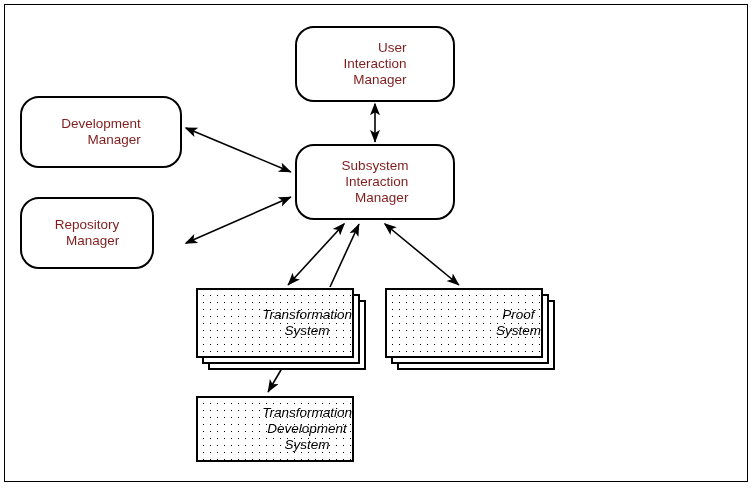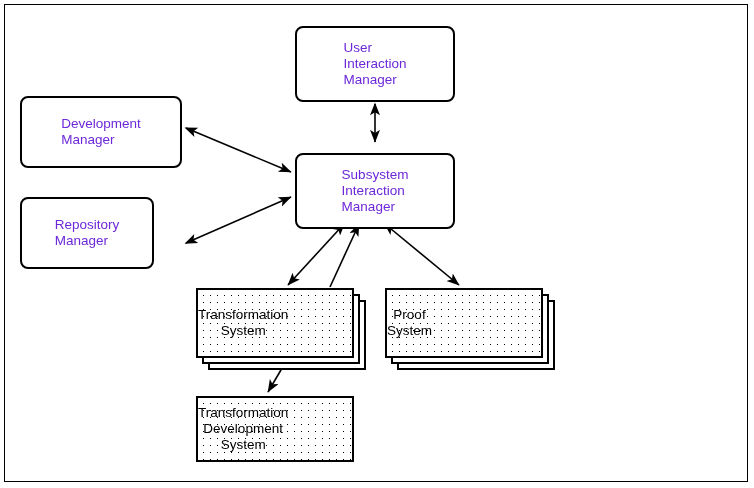--- a/index.html
+++ b/index.html
@@ -30,51 +30,52 @@
     width:754px; height:488px;
     overflow:visible;
   }
 
   
   .rbox{
     position:absolute;
     box-sizing:border-box;
     background:#ffffff;
     border:2px solid #000000;
-    border-radius:8px;
+    border-radius:19px;
     display:flex;
     align-items:center;
     justify-content:center;
-    text-align:left;
+    text-align:right;
     line-height:1.18;
     font-size:13.5px;
-    color:#6d28d9;
+    color:#7f1d1d;
     z-index:5;
   }
   .rbox .lbl{white-space:pre-line;display:block;}
 
   
   .dotfill{
     background-color:#ffffff;
     background-image:
       radial-gradient(#000000 0.55px, rgba(0,0,0,0) 0.6px);
     background-size:7px 7px;
     background-position:2px 2px;
   }
   .sbox{
     position:absolute;
     box-sizing:border-box;
     border:2px solid #000000;
     display:flex;
     align-items:center;
-    justify-content:flex-start;
+    justify-content:flex-end;
     text-align:center;
     line-height:1.2;
     font-size:13.5px;
     color:#000000;
+    font-style:italic;
   }
   .sbox .lbl{white-space:pre-line;display:block;}
 
   
   .stack{position:absolute;z-index:4;}
   .stack .sheet{
     position:absolute;
     box-sizing:border-box;
     background:#ffffff;
     border:2px solid #000000;
@@ -124,21 +125,21 @@
   <div class="rbox" style="left:20px;top:96px;width:162px;height:72px;">
     <span class="lbl">Development
 Manager</span>
   </div>
 
   <div class="rbox" style="left:20px;top:197px;width:134px;height:72px;">
     <span class="lbl">Repository
 Manager</span>
   </div>
 
-  <div class="rbox" style="left:295px;top:144px;width:160px;height:76px;margin-top:9px;">
+  <div class="rbox" style="left:295px;top:144px;width:160px;height:76px;">
     <span class="lbl">Subsystem
 Interaction
 Manager</span>
   </div>
 
   <div class="stack" style="left:196px;top:288px;width:172px;height:84px;">
     <div class="sheet s3" style="width:158px;height:70px;"></div>
     <div class="sheet s2" style="width:158px;height:70px;"></div>
     <div class="sbox dotfill front" style="width:158px;height:70px;">
       <span class="lbl">Transformation

